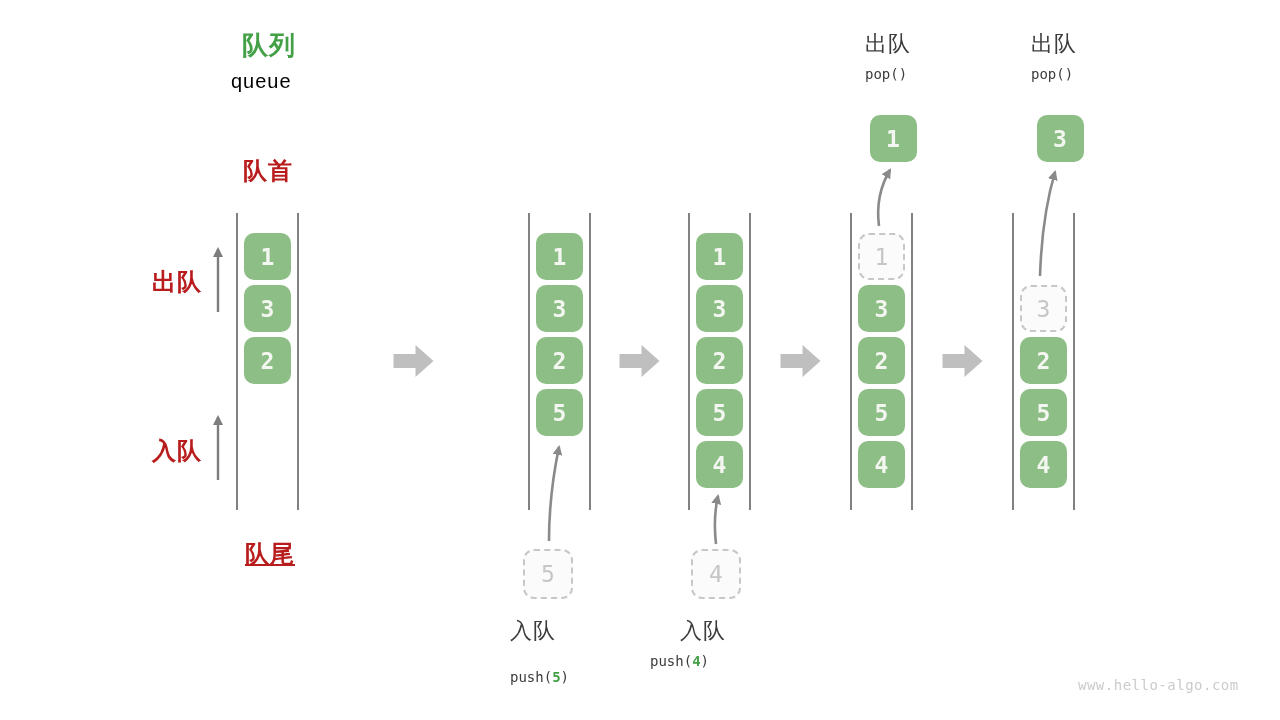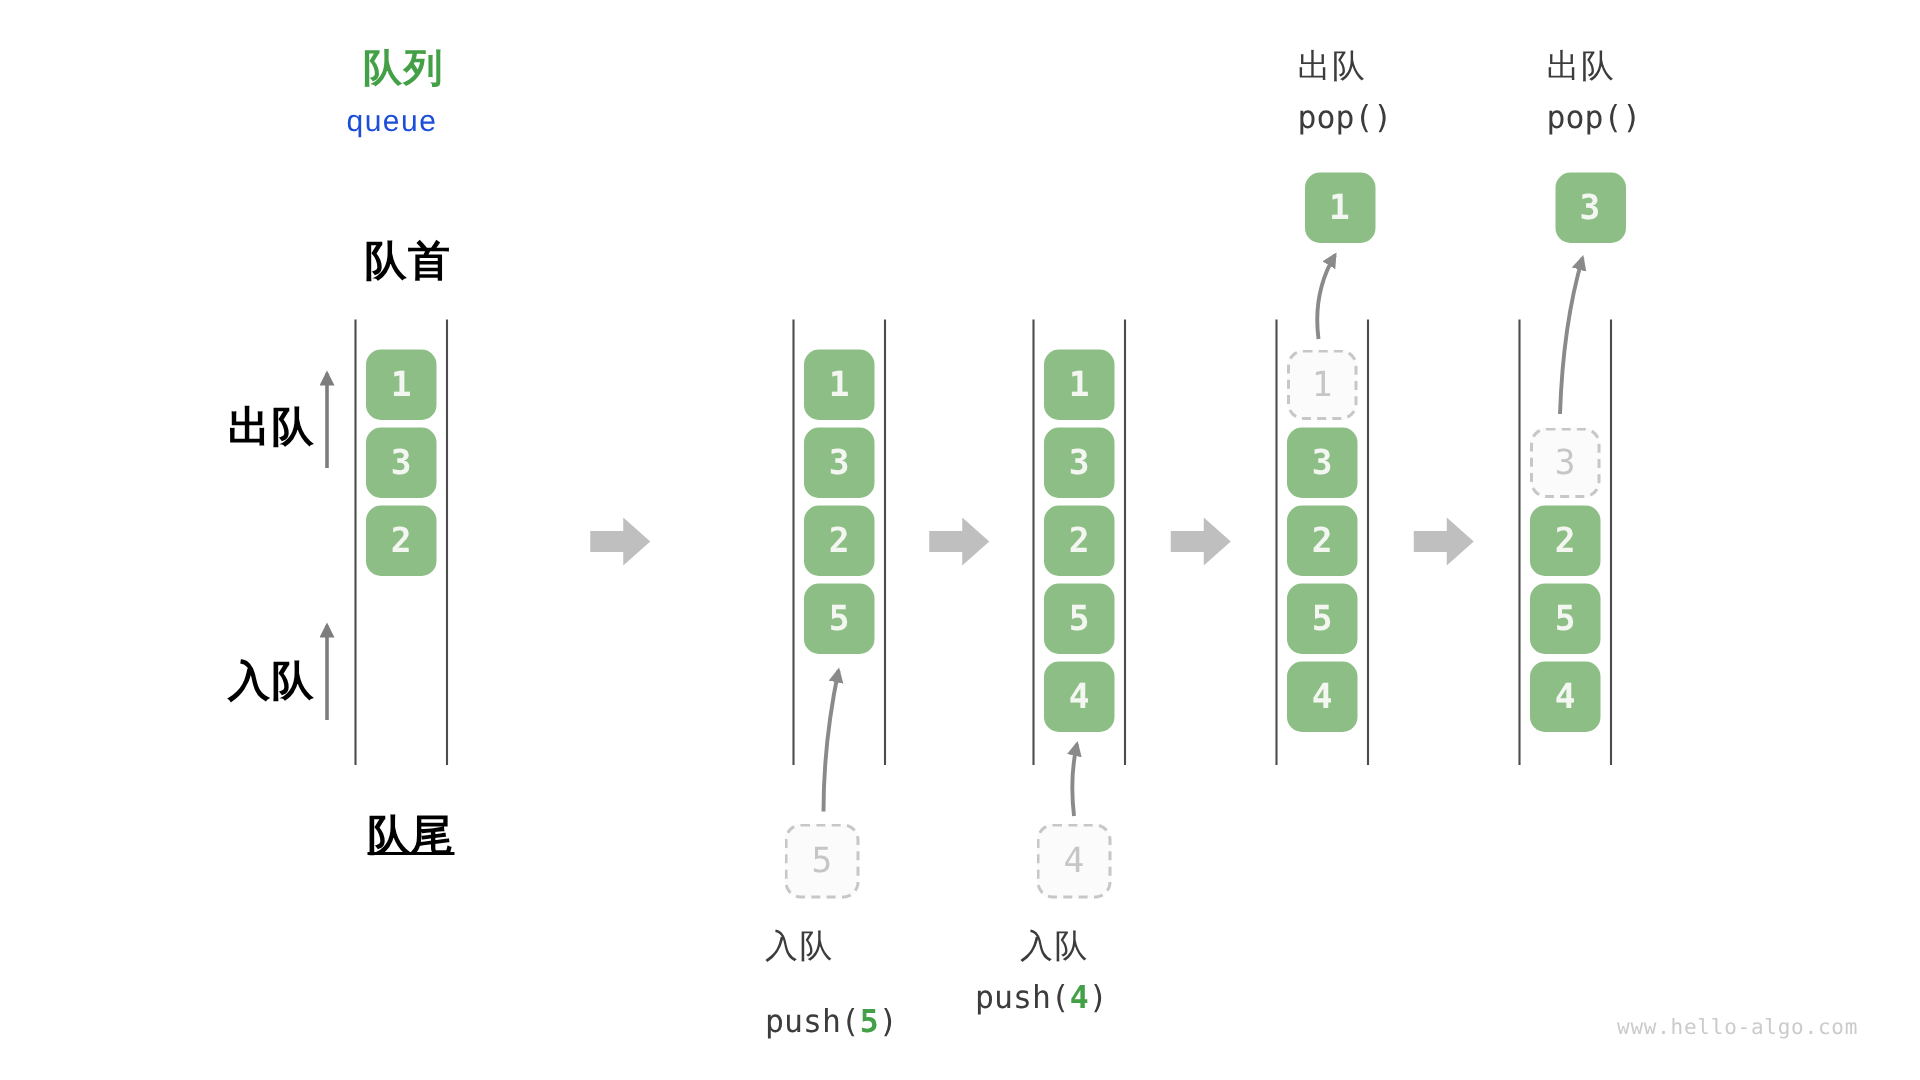--- a/index.html
+++ b/index.html
@@ -3,26 +3,26 @@
 <meta charset="utf-8">
 <style>
   html,body{margin:0;padding:0;background:#ffffff;}
   #stage{
     position:relative;width:1280px;height:720px;background:#ffffff;
     font-family:"Liberation Sans","DejaVu Sans",sans-serif;overflow:hidden;
   }
   #diagram-svg{position:absolute;left:0;top:0;width:1280px;height:720px;}
   .abs{position:absolute;}
   .t-zh{font-size:26px;font-weight:bold;color:var(--accent,#43a047);letter-spacing:1px;}
-  .t-en{font-size:20px;color:#1d4ed8;letter-spacing:1px;}
-  .side-label{font-size:28px;font-weight:bold;color:#000000;letter-spacing:1px;white-space:nowrap;}
+  .t-en{font-size:20px;color:#000000;letter-spacing:1px;}
+  .side-label{font-size:24px;font-weight:bold;color:#b91c1c;letter-spacing:1px;white-space:nowrap;}
   .op-label{font-size:22px;font-weight:500;color:#3c3c3c;letter-spacing:1px;white-space:nowrap;}
   .code-label{
     font-family:"DejaVu Sans Mono","Liberation Mono",monospace;
-    font-size:21px;color:#3c3c3c;white-space:nowrap;
+    font-size:14px;color:#3c3c3c;white-space:nowrap;
   }
   .code-label .arg{color:var(--accent,#43a047);font-weight:bold;}
   .cell{
     display:flex;align-items:center;justify-content:center;
     font-family:"DejaVu Sans Mono","Liberation Mono",monospace;
     font-weight:bold;font-size:23px;box-sizing:border-box;
   }
   .cell.solid{
     background:var(--green,#8dbe85);color:#f4f7f1;border-radius:10px;
   }

